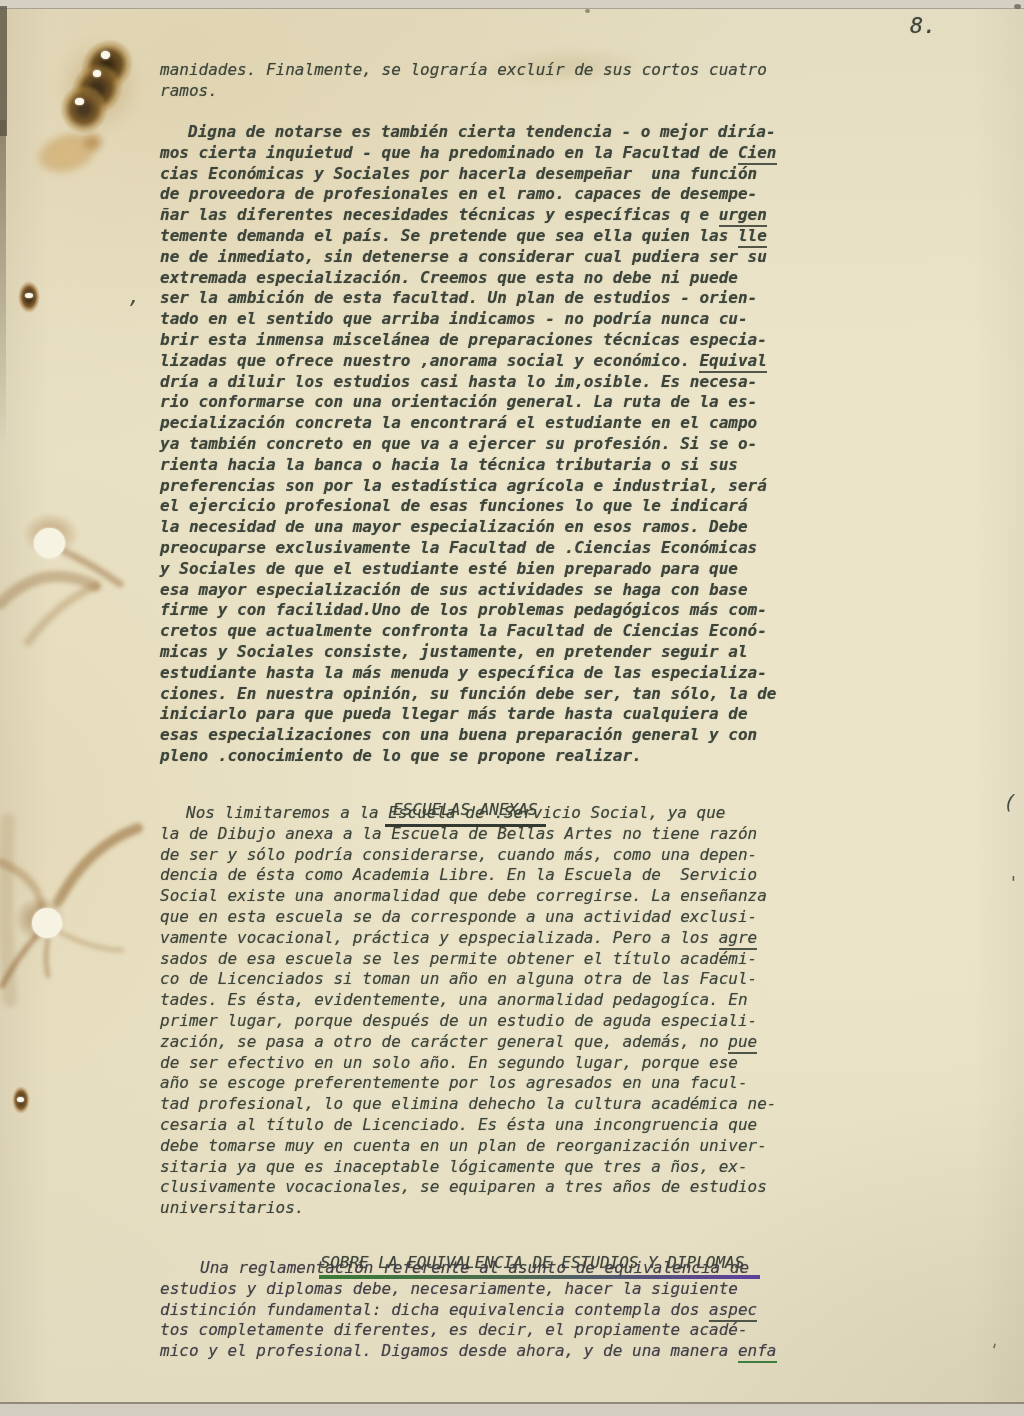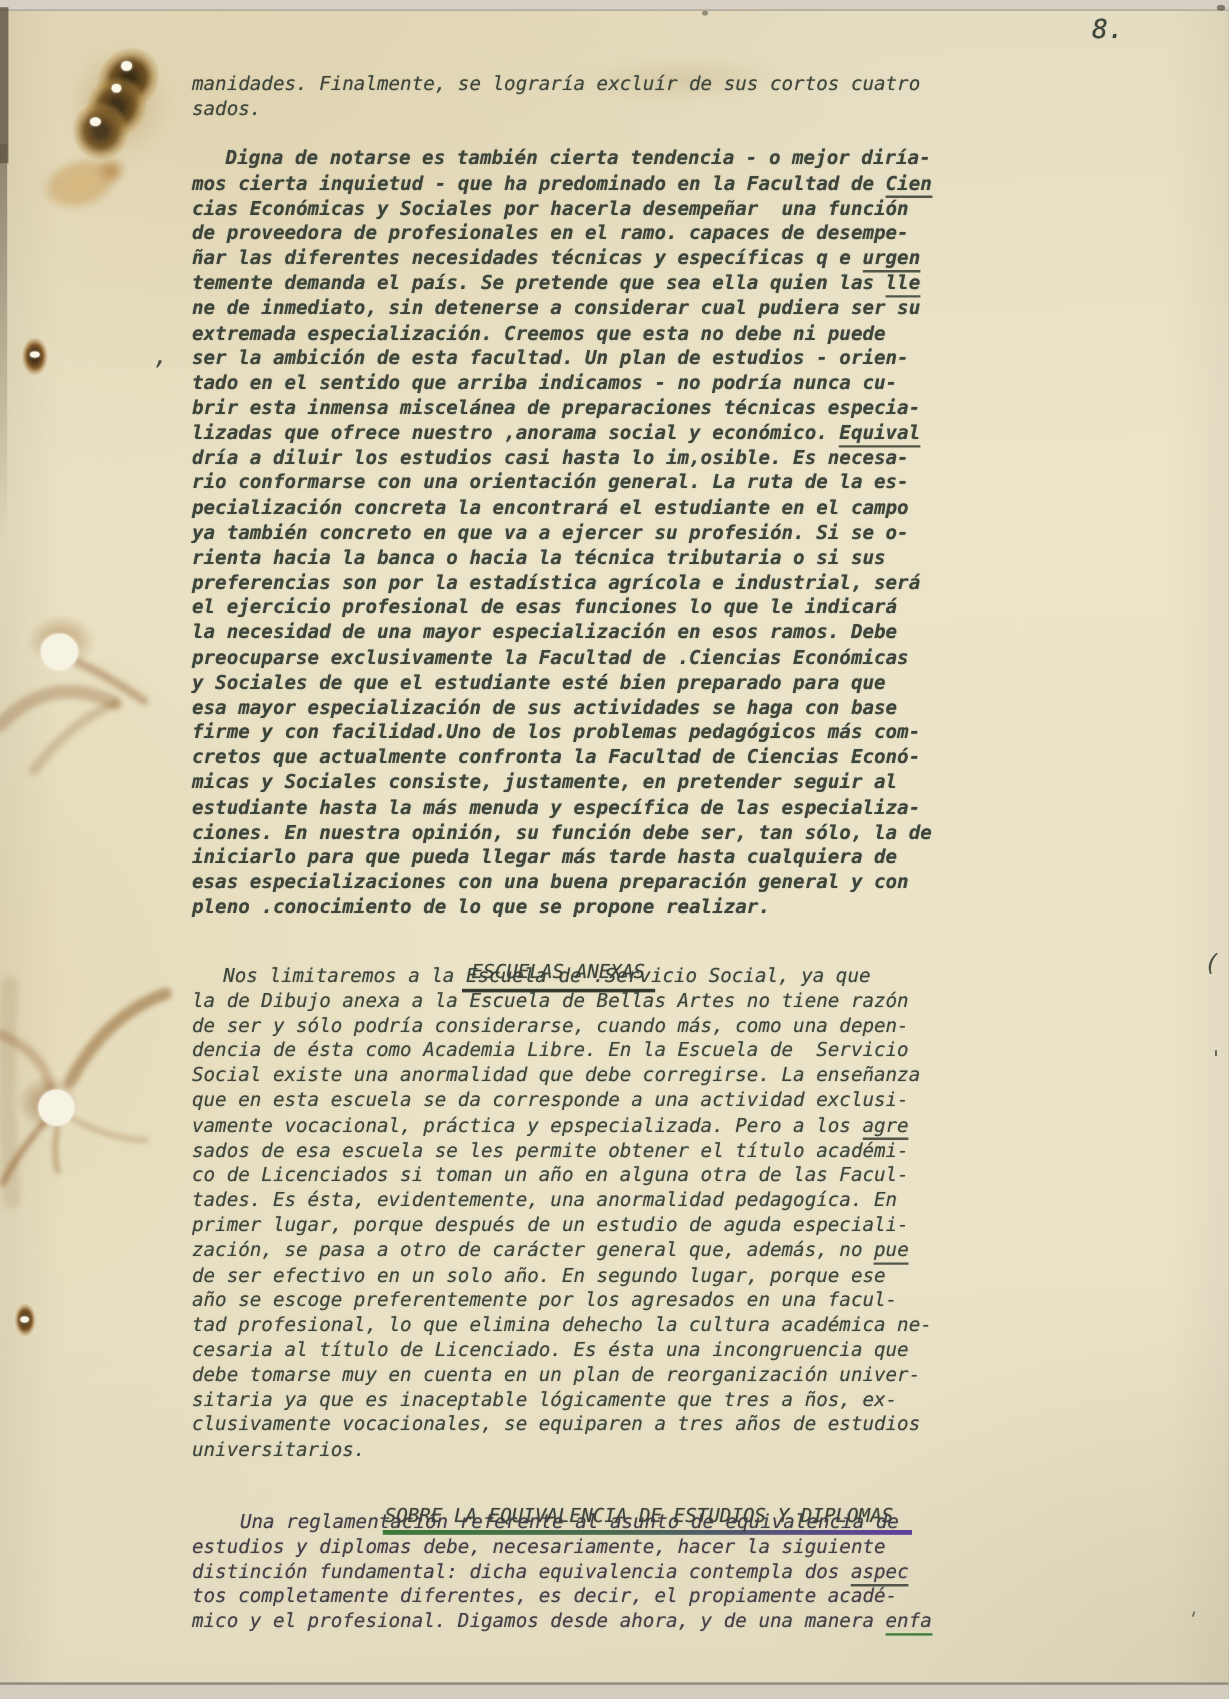--- a/index.html
+++ b/index.html
@@ -131,21 +131,21 @@
 
   <div class="edge-top"></div>
   <div class="edge-left-dark"></div>
   <div class="edge-left-fade"></div>
   <div class="edge-bottom"></div>
   <div class="speck-dark sd1"></div>
   <div class="speck-dark sd2"></div>
 
   <div id="page-number" class="tw">8.</div>
 
-  <div id="para-continuation" class="sec tw"><div class="tw-line">manidades. Finalmente, se lograría excluír de sus cortos cuatro</div><div class="tw-line">sados.</div></div>
+  <div id="para-continuation" class="sec tw"><div class="tw-line">manidades. Finalmente, se lograría excluír de sus cortos cuatro</div><div class="tw-line">ramos.</div></div>
   <div id="para-tendencia" class="sec tw"><div class="tw-line">Digna de notarse es también cierta tendencia - o mejor diría-</div><div class="tw-line"><span>mos cierta inquietud - que ha predominado en la Facultad de </span><span class="utail">Cien</span></div><div class="tw-line">cias Económicas y Sociales por hacerla desempeñar  una función</div><div class="tw-line">de proveedora de profesionales en el ramo. capaces de desempe-</div><div class="tw-line"><span>ñar las diferentes necesidades técnicas y específicas q e </span><span class="utail">urgen</span></div><div class="tw-line"><span>temente demanda el país. Se pretende que sea ella quien las </span><span class="utail">lle</span></div><div class="tw-line">ne de inmediato, sin detenerse a considerar cual pudiera ser su</div><div class="tw-line">extremada especialización. Creemos que esta no debe ni puede</div><div class="tw-line">ser la ambición de esta facultad. Un plan de estudios - orien-</div><div class="tw-line">tado en el sentido que arriba indicamos - no podría nunca cu-</div><div class="tw-line">brir esta inmensa miscelánea de preparaciones técnicas especia-</div><div class="tw-line"><span>lizadas que ofrece nuestro ,anorama social y económico. </span><span class="utail">Equival</span></div><div class="tw-line">dría a diluir los estudios casi hasta lo im,osible. Es necesa-</div><div class="tw-line">rio conformarse con una orientación general. La ruta de la es-</div><div class="tw-line">pecialización concreta la encontrará el estudiante en el campo</div><div class="tw-line">ya también concreto en que va a ejercer su profesión. Si se o-</div><div class="tw-line">rienta hacia la banca o hacia la técnica tributaria o si sus</div><div class="tw-line">preferencias son por la estadística agrícola e industrial, será</div><div class="tw-line">el ejercicio profesional de esas funciones lo que le indicará</div><div class="tw-line">la necesidad de una mayor especialización en esos ramos. Debe</div><div class="tw-line">preocuparse exclusivamente la Facultad de .Ciencias Económicas</div><div class="tw-line">y Sociales de que el estudiante esté bien preparado para que</div><div class="tw-line">esa mayor especialización de sus actividades se haga con base</div><div class="tw-line">firme y con facilidad.Uno de los problemas pedagógicos más com-</div><div class="tw-line">cretos que actualmente confronta la Facultad de Ciencias Econó-</div><div class="tw-line">micas y Sociales consiste, justamente, en pretender seguir al</div><div class="tw-line">estudiante hasta la más menuda y específica de las especializa-</div><div class="tw-line">ciones. En nuestra opinión, su función debe ser, tan sólo, la de</div><div class="tw-line">iniciarlo para que pueda llegar más tarde hasta cualquiera de</div><div class="tw-line">esas especializaciones con una buena preparación general y con</div><div class="tw-line">pleno .conocimiento de lo que se propone realizar.</div></div>
 
   <div id="heading-escuelas" class="sec tw">
     <span class="h1u">ESCUELAS ANEXAS</span>
   </div>
 
   <div id="para-escuelas" class="sec tw"><div class="tw-line">Nos limitaremos a la Escuela de .Servicio Social, ya que</div><div class="tw-line">la de Dibujo anexa a la Escuela de Bellas Artes no tiene razón</div><div class="tw-line">de ser y sólo podría considerarse, cuando más, como una depen-</div><div class="tw-line">dencia de ésta como Academia Libre. En la Escuela de  Servicio</div><div class="tw-line">Social existe una anormalidad que debe corregirse. La enseñanza</div><div class="tw-line">que en esta escuela se da corresponde a una actividad exclusi-</div><div class="tw-line"><span>vamente vocacional, práctica y epspecializada. Pero a los </span><span class="utail">agre</span></div><div class="tw-line">sados de esa escuela se les permite obtener el título académi-</div><div class="tw-line">co de Licenciados si toman un año en alguna otra de las Facul-</div><div class="tw-line">tades. Es ésta, evidentemente, una anormalidad pedagogíca. En</div><div class="tw-line">primer lugar, porque después de un estudio de aguda especiali-</div><div class="tw-line"><span>zación, se pasa a otro de carácter general que, además, no </span><span class="utail">pue</span></div><div class="tw-line">de ser efectivo en un solo año. En segundo lugar, porque ese</div><div class="tw-line">año se escoge preferentemente por los agresados en una facul-</div><div class="tw-line">tad profesional, lo que elimina dehecho la cultura académica ne-</div><div class="tw-line">cesaria al título de Licenciado. Es ésta una incongruencia que</div><div class="tw-line">debe tomarse muy en cuenta en un plan de reorganización univer-</div><div class="tw-line">sitaria ya que es inaceptable lógicamente que tres a ños, ex-</div><div class="tw-line">clusivamente vocacionales, se equiparen a tres años de estudios</div><div class="tw-line">universitarios.</div></div>
 
   <div id="heading-equivalencia" class="sec tw">
     <span class="h2u">SOBRE LA EQUIVALENCIA DE ESTUDIOS Y DIPLOMAS</span>

